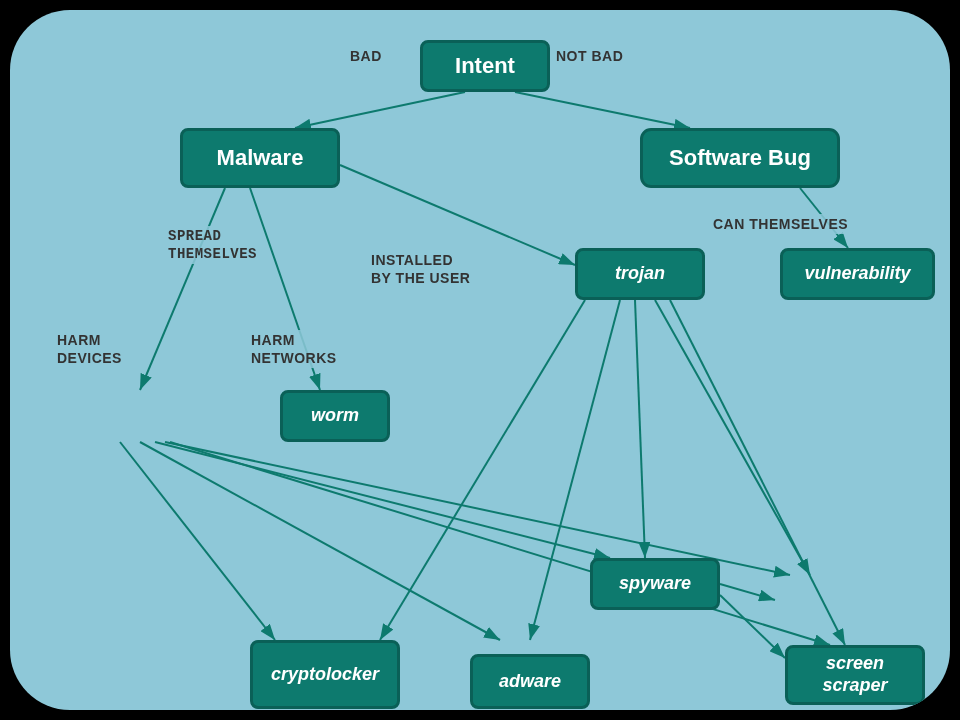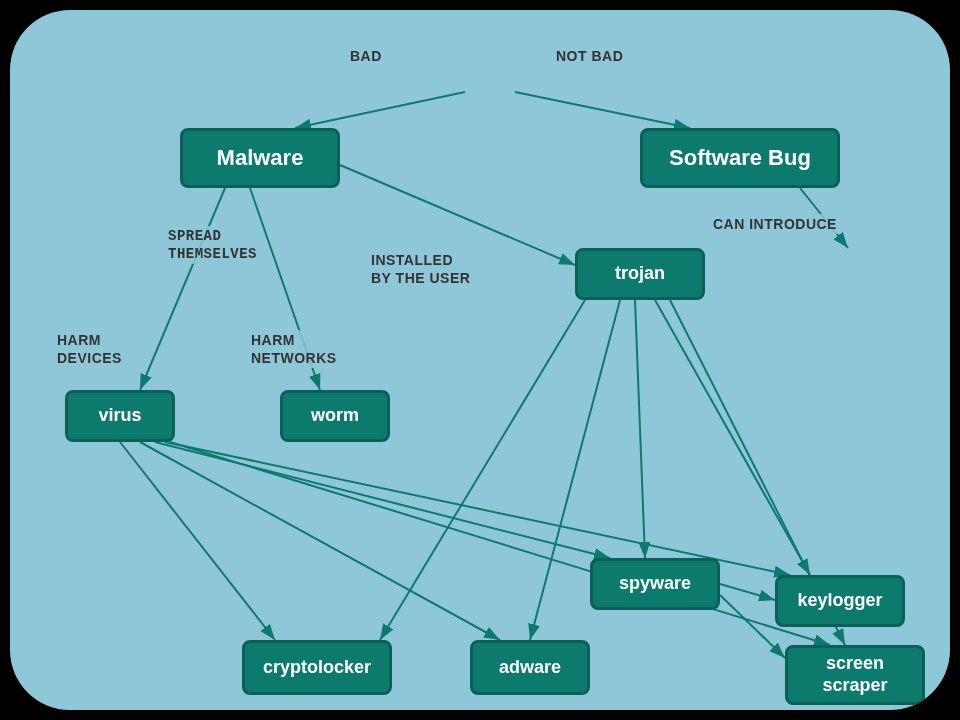--- a/index.html
+++ b/index.html
@@ -42,20 +42,21 @@
       cursor: default;
       line-height: 1.2;
     }
     .node.large {
       font-size: 22px;
       padding: 12px 20px;
     }
     .node.medium {
       font-size: 18px;
       padding: 10px 16px;
+      font-style: italic;
     }
     .edge-label {
       position: absolute;
       font-size: 14px;
       font-weight: bold;
       color: #333;
       text-align: left;
       background: rgba(142,200,216,0.85);
       padding: 1px 3px;
       line-height: 1.3;
@@ -103,54 +104,54 @@
 
     <line x1="155" y1="432" x2="780" y2="565" stroke="#0d7a6e" stroke-width="2" marker-end="url(#arrowhead)"></line>
 
     <line x1="160" y1="432" x2="820" y2="635" stroke="#0d7a6e" stroke-width="2" marker-end="url(#arrowhead)"></line>
 
     <line x1="710" y1="574" x2="765" y2="590" stroke="#0d7a6e" stroke-width="2" marker-end="url(#arrowhead)"></line>
 
     <line x1="710" y1="585" x2="775" y2="648" stroke="#0d7a6e" stroke-width="2" marker-end="url(#arrowhead)"></line>
   </svg>
 
+  <div class="node large" style="left:410px; top:30px; width:130px; height:52px;">Intent</div>
 
   <div class="node large" style="left:170px; top:118px; width:160px; height:60px;">Malware</div>
 
-  <div class="node large" style="left:630px; top:118px; width:200px; height:60px;">Software Bug</div>
+  <div class="node large" style="left:630px; top:118px; width:200px; height:60px;border-radius:11px;">Software Bug</div>
 
   <div class="node medium" style="left:565px; top:238px; width:130px; height:52px;">trojan</div>
 
+  <div class="node medium" style="left:770px; top:238px; width:155px; height:52px;">vulnerability</div>
 
-  <div class="node medium" style="left:55px; top:380px; width:110px; height:52px;">virus</div>
 
   <div class="node medium" style="left:270px; top:380px; width:110px; height:52px;">worm</div>
 
   <div class="node medium" style="left:580px; top:548px; width:130px; height:52px;">spyware</div>
 
-  <div class="node medium" style="left:765px; top:565px; width:130px; height:52px;">keylogger</div>
 
-  <div class="node medium" style="left:232px; top:630px; width:150px; height:55px;">cryptolocker</div>
+  <div class="node medium" style="left:240px; top:630px; width:150px; height:69px;">cryptolocker</div>
 
-  <div class="node medium" style="left:460px; top:630px; width:120px; height:55px;">adware</div>
+  <div class="node medium" style="left:460px; top:644px; width:120px; height:55px;">adware</div>
 
   <div class="node medium" style="left:775px; top:635px; width:140px; height:60px; white-space: pre-line;">screen
 scraper</div>
 
   <div class="edge-label" style="left:337px; top:36px;">BAD</div>
 
   <div class="edge-label" style="left:543px; top:36px;">NOT BAD</div>
 
   <div class="edge-label" style="left:155px; top:216px; white-space: pre-line; font-family: Liberation Mono, monospace;">SPREAD
 THEMSELVES</div>
 
   <div class="edge-label" style="left:358px; top:240px; white-space: pre-line;">INSTALLED
 BY THE USER</div>
 
   <div class="edge-label" style="left:44px; top:320px; white-space: pre-line;">HARM
 DEVICES</div>
 
   <div class="edge-label" style="left:238px; top:320px; white-space: pre-line;">HARM
 NETWORKS</div>
 
-  <div class="edge-label" style="left:700px; top:204px;">CAN INTRODUCE</div>
+  <div class="edge-label" style="left:700px; top:204px;">CAN THEMSELVES</div>
 
 </div>
 
 </body></html>

